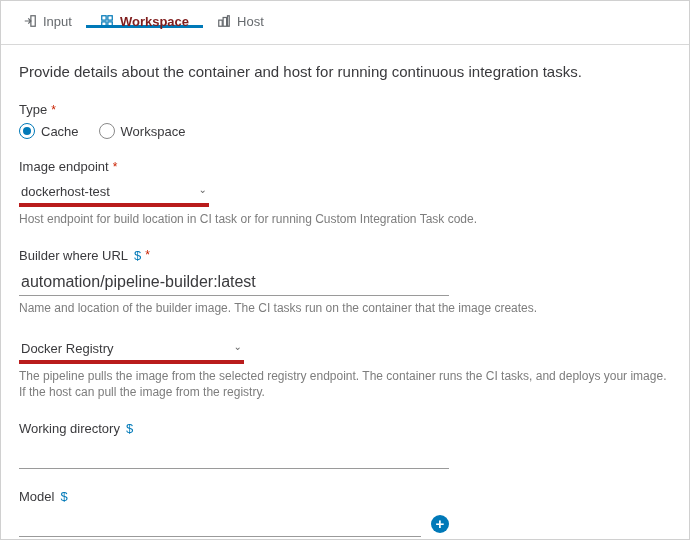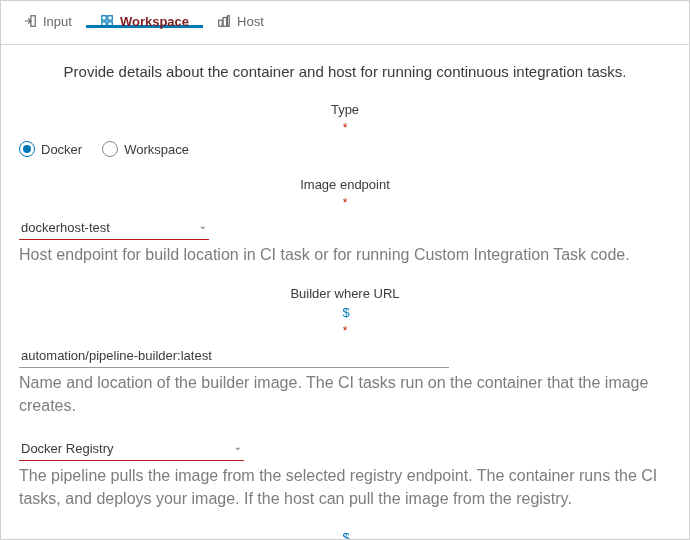--- a/index.html
+++ b/index.html
@@ -38,34 +38,32 @@
   .tab-icon { width:14px; height:14px; display:inline-flex; }
   .content {
     padding: 18px 18px 0 18px;
   }
   .heading {
     font-size: 15px;
     color: #3a3a3d;
     margin-bottom: 22px;
     font-weight: 400;
     white-space: nowrap;
-    text-align: center;
   }
   .field {
     margin-bottom: 20px;
   }
   .field-label {
     font-size: 13px;
     color: #3a3a3d;
     font-weight: 500;
     margin-bottom: 6px;
     display: flex;
     align-items: center;
     gap: 4px;
-    flex-direction: column;
   }
   .required {
     color: #c92100;
     font-size: 12px;
   }
   .dollar {
     color: #0079b8;
     font-size: 13px;
     margin-left: 2px;
   }
@@ -87,41 +85,41 @@
     border: 1px solid #8a8a8a; display:inline-flex; align-items:center; justify-content:center;
   }
   .radio-circle.selected {
     border-color: #0079b8;
   }
   .radio-dot {
     width: 8px; height: 8px; border-radius:50%; background:#0079b8;
   }
   .select-box {
     width: 225px;
-    border-bottom: 1px solid #b91c1c;
+    border-bottom: 4px solid #b91c1c;
     padding: 4px 2px;
     display:flex; justify-content:space-between; 
     cursor:pointer;
     color:#3a3a3d;
   }
   .chevron {
     font-size: 10px; color:#666;
   }
   .helper {
-    font-size: 16px;
+    font-size: 12px;
     color: #7d7d7d;
     margin-top: 4px;
     line-height: 1.4;
   }
   .text-input {
     width: 430px;
     border: none;
     border-bottom: 1px solid #9a9a9a;
     padding: 4px 2px;
-    font-size: 13px;
+    font-size: 16px;
     color:#3a3a3d;
     outline:none;
     font-family: inherit;
   }
   .cache-row {
     display:flex; align-items:center; gap:10px;
   }
   .plus-btn {
     width:18px; height:18px; border-radius:50%;
     background:#0079b8; color:#fff; display:inline-flex;
@@ -171,21 +169,21 @@
   <div class="field">
     <div class="field-label">
       <span>Type</span>
       <span class="required">*</span>
     </div>
     <div class="radio-row">
       <div class="radio-opt">
         <span class="radio-circle selected">
             <span class="radio-dot"></span>
           </span>
-        <span>Docker</span>
+        <span>Cache</span>
       </div>
       <div class="radio-opt">
         <span class="radio-circle"></span>
         <span>Workspace</span>
       </div>
     </div>
   </div>
 
   <div class="field">
     <div class="field-label">
@@ -212,20 +210,21 @@
   <div class="field">
     <div class="select-box">
       <span>Docker Registry</span>
       <span class="chevron">⌄</span>
     </div>
     <div class="helper">The pipeline pulls the image from the selected registry endpoint. The container runs the CI tasks, and deploys your image. If the host can pull the image from the registry.</div>
   </div>
 
   <div class="field">
     <div class="field-label">
+      <span>Working directory</span>
       <span class="dollar">$</span>
     </div>
     <input class="text-input" style="">
   </div>
 
   <div class="field" style="margin-bottom:8px">
     <div class="field-label">
       <span>Model</span>
       <span class="dollar">$</span>
     </div>

